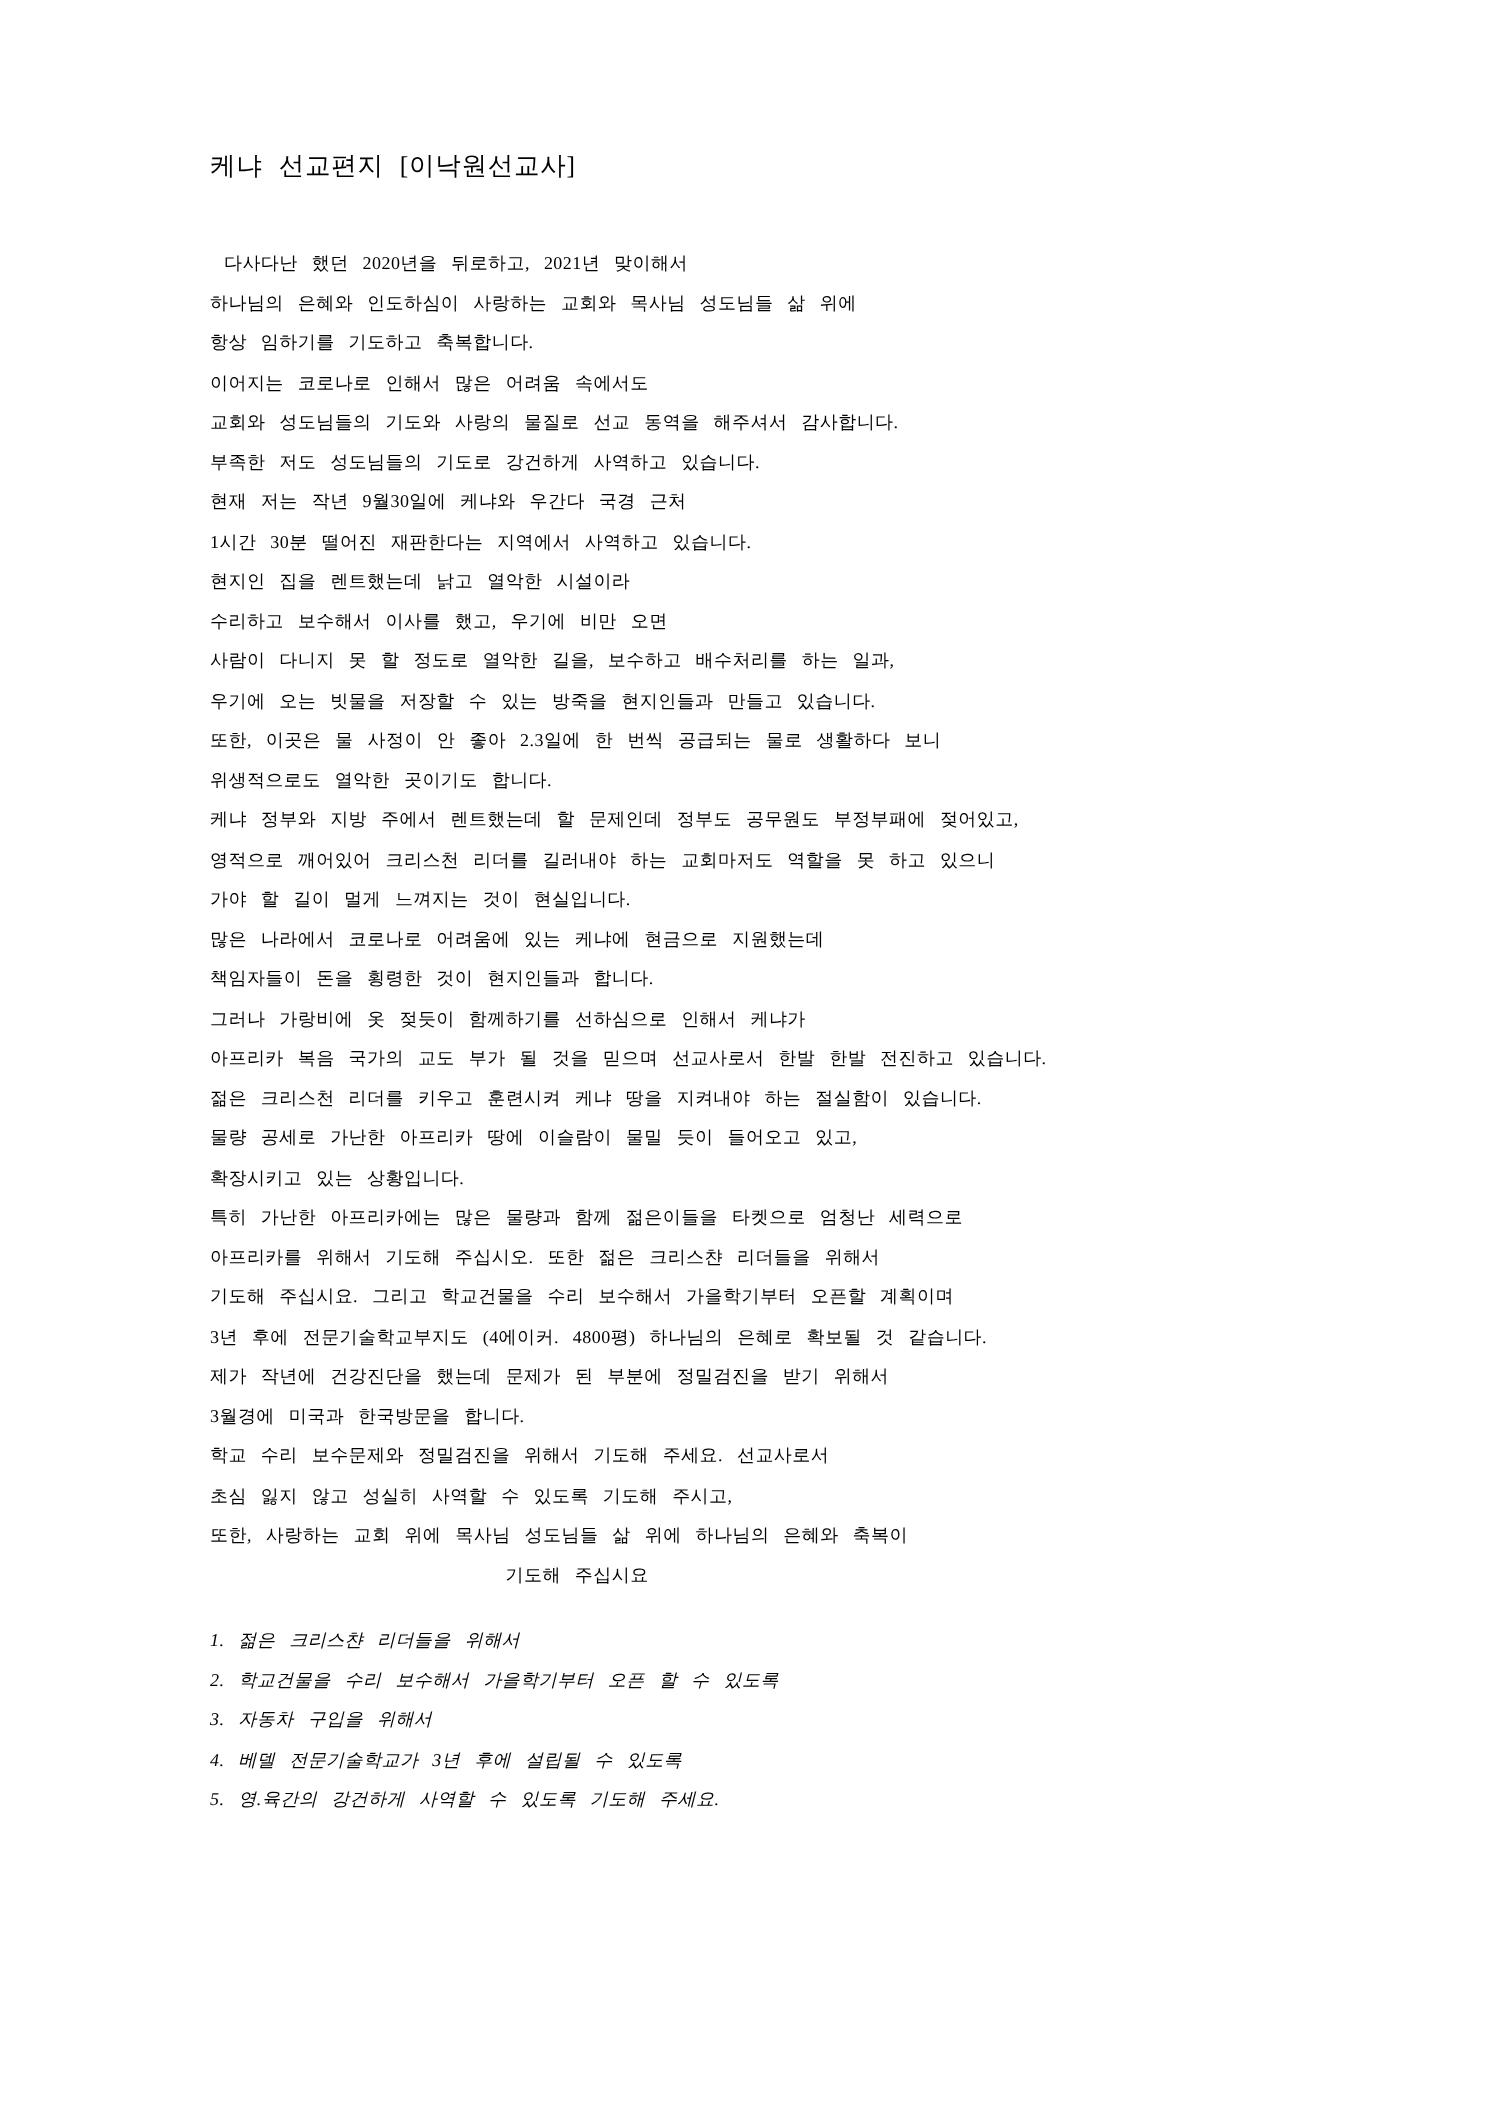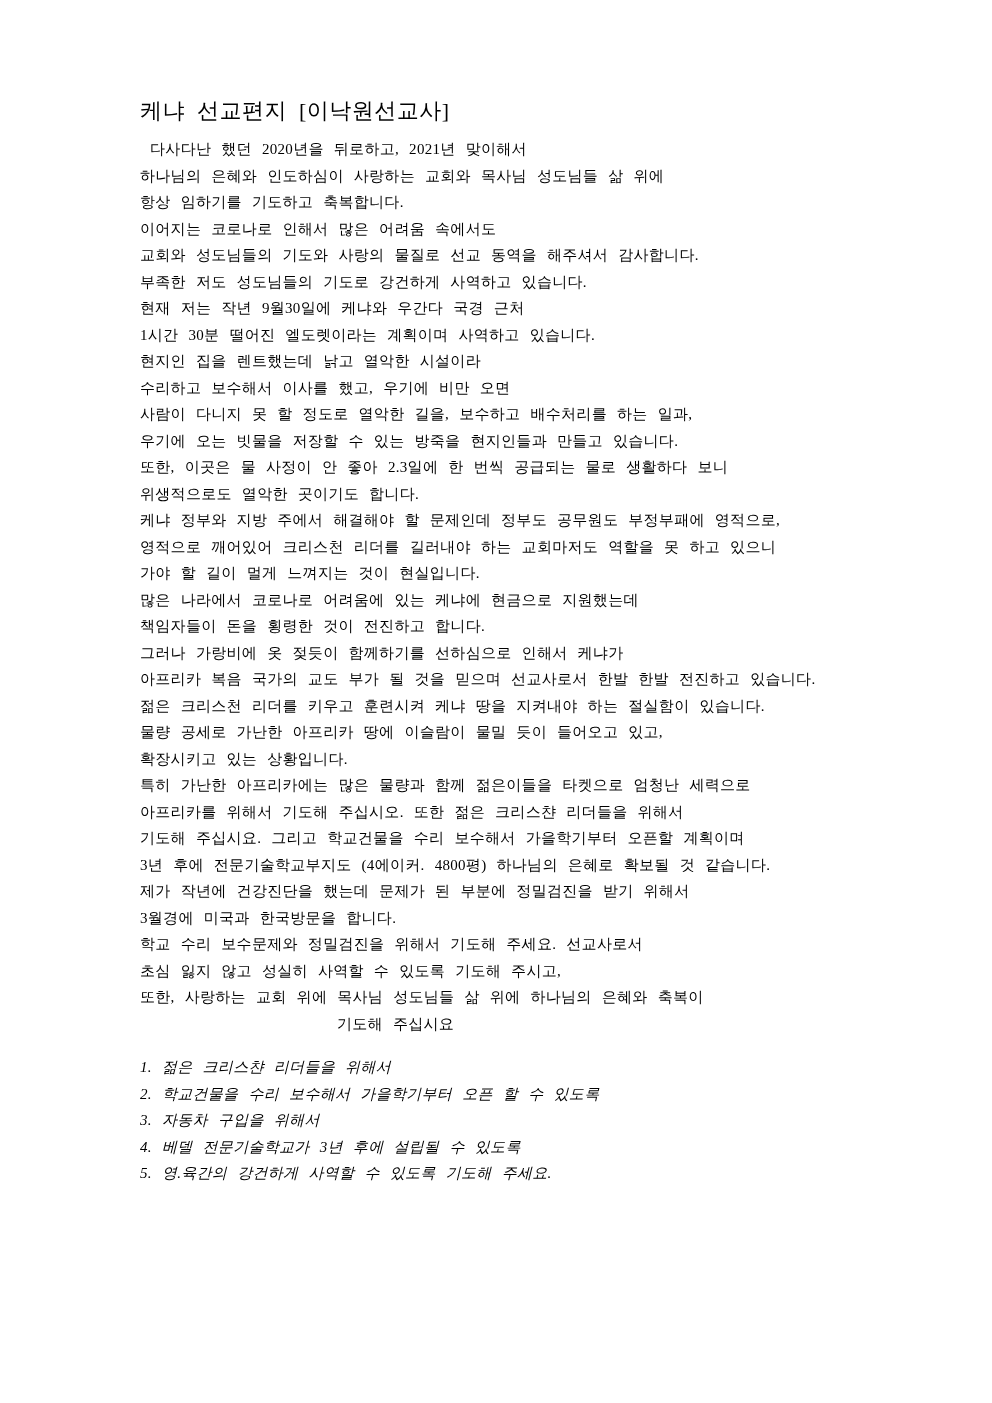--- a/index.html
+++ b/index.html
@@ -16,29 +16,29 @@
     font-family: "Liberation Serif", "DejaVu Serif", serif;
     overflow: hidden;
   }
   .content {
     position: absolute;
     left: 140px;
     top: 97px;
     width: 790px;
   }
   .title-line {
-    font-size: 22px;
+    font-size: 17px;
     line-height: 27px;
     letter-spacing: 0.5px;
     word-spacing: 6px;
     white-space: pre-wrap;
-    margin-bottom: 12px;
+    margin-bottom: 38px;
   }
   .line {
-    font-size: 15px;
+    font-size: 12px;
     line-height: 26.5px;
     letter-spacing: 0.3px;
     word-spacing: 6px;
     white-space: pre-wrap;
     min-height: 26.5px;
   }
   .prayer-heading {
     padding-left: 197px;
     font-family: Liberation Serif, serif;
   }
@@ -56,32 +56,32 @@
     <div class="title-line">케냐 선교편지 [이낙원선교사]</div>
 
     <div>
       <div class="line"> 다사다난 했던 2020년을 뒤로하고, 2021년 맞이해서</div>
       <div class="line">하나님의 은혜와 인도하심이 사랑하는 교회와 목사님 성도님들 삶 위에</div>
       <div class="line">항상 임하기를 기도하고 축복합니다.</div>
       <div class="line">이어지는 코로나로 인해서 많은 어려움 속에서도</div>
       <div class="line">교회와 성도님들의 기도와 사랑의 물질로 선교 동역을 해주셔서 감사합니다.</div>
       <div class="line">부족한 저도 성도님들의 기도로 강건하게 사역하고 있습니다.</div>
       <div class="line">현재 저는 작년 9월30일에 케냐와 우간다 국경 근처</div>
-      <div class="line">1시간 30분 떨어진 엘도렛이라는 계획이며 사역하고 있습니다.</div>
+      <div class="line">1시간 30분 떨어진 재판한다는 지역에서 사역하고 있습니다.</div>
       <div class="line">현지인 집을 렌트했는데 낡고 열악한 시설이라</div>
       <div class="line">수리하고 보수해서 이사를 했고, 우기에 비만 오면</div>
       <div class="line">사람이 다니지 못 할 정도로 열악한 길을, 보수하고 배수처리를 하는 일과,</div>
       <div class="line">우기에 오는 빗물을 저장할 수 있는 방죽을 현지인들과 만들고 있습니다.</div>
       <div class="line">또한, 이곳은 물 사정이 안 좋아 2.3일에 한 번씩 공급되는 물로 생활하다 보니</div>
       <div class="line">위생적으로도 열악한 곳이기도 합니다.</div>
-      <div class="line">케냐 정부와 지방 주에서 해결해야 할 문제인데 정부도 공무원도 부정부패에 영적으로,</div>
+      <div class="line">케냐 정부와 지방 주에서 렌트했는데 할 문제인데 정부도 공무원도 부정부패에 젖어있고,</div>
       <div class="line">영적으로 깨어있어 크리스천 리더를 길러내야 하는 교회마저도 역할을 못 하고 있으니</div>
       <div class="line">가야 할 길이 멀게 느껴지는 것이 현실입니다.</div>
       <div class="line">많은 나라에서 코로나로 어려움에 있는 케냐에 현금으로 지원했는데</div>
-      <div class="line">책임자들이 돈을 횡령한 것이 전진하고 합니다.</div>
+      <div class="line">책임자들이 돈을 횡령한 것이 현지인들과 합니다.</div>
       <div class="line">그러나 가랑비에 옷 젖듯이 함께하기를 선하심으로 인해서 케냐가</div>
       <div class="line">아프리카 복음 국가의 교도 부가 될 것을 믿으며 선교사로서 한발 한발 전진하고 있습니다.</div>
       <div class="line">젊은 크리스천 리더를 키우고 훈련시켜 케냐 땅을 지켜내야 하는 절실함이 있습니다.</div>
       <div class="line">물량 공세로 가난한 아프리카 땅에 이슬람이 물밀 듯이 들어오고 있고,</div>
       <div class="line">확장시키고 있는 상황입니다.</div>
       <div class="line">특히 가난한 아프리카에는 많은 물량과 함께 젊은이들을 타켓으로 엄청난 세력으로</div>
       <div class="line">아프리카를 위해서 기도해 주십시오. 또한 젊은 크리스챤 리더들을 위해서</div>
       <div class="line">기도해 주십시요. 그리고 학교건물을 수리 보수해서 가을학기부터 오픈할 계획이며</div>
       <div class="line">3년 후에 전문기술학교부지도 (4에이커. 4800평) 하나님의 은혜로 확보될 것 같습니다.</div>
       <div class="line">제가 작년에 건강진단을 했는데 문제가 된 부분에 정밀검진을 받기 위해서</div>

